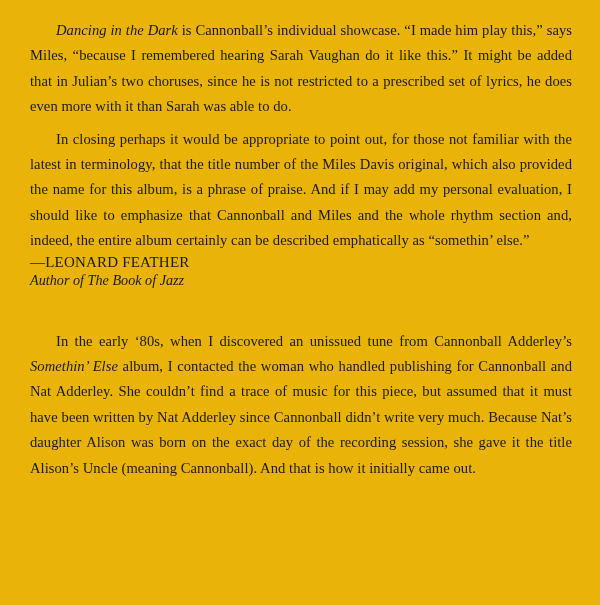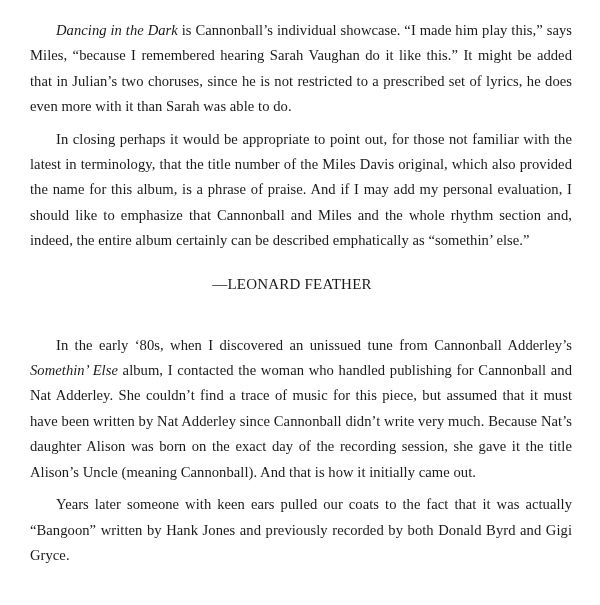--- a/index.html
+++ b/index.html
@@ -11,21 +11,21 @@
     height: 605px;
     background: #eef2e6;
     font-family: "Liberation Serif", serif;
     color: #1a1a1a;
     overflow: hidden;
   }
   .page {
     position: relative;
     width: 600px;
     height: 605px;
-    background: #ffffff;
+    background: #eab308;
     box-sizing: border-box;
     padding: 18px 28px 10px 30px;
   }
   .liner-section {
     margin: 0;
   }
   p.para {
     margin: 0 0 0 0;
     text-indent: 26px;
     font-size: 14.6px;
@@ -33,22 +33,21 @@
     text-align: justify;
     letter-spacing: 0.05px;
   }
   p.para + p.para {
     margin-top: 7px;
   }
   .em {
     font-style: italic;
   }
   .signature {
-    margin-top: 22px;
-    text-align: center;
+    text-align: left;
     padding-right: 18px;
   }
   .signature .author-name {
     font-size: 15px;
     letter-spacing: 0.2px;
   }
   .signature .role {
     font-style: italic;
     font-size: 14.2px;
     margin-top: 1px;
@@ -63,26 +62,26 @@
 <div class="page">
 
   <div class="liner-section">
 
     <p class="para"><span class="em">Dancing in the Dark</span><span> is Cannonball’s individual showcase. “I made him play this,” says Miles, “because I remembered hearing Sarah Vaughan do it like this.” It might be added that in Julian’s two choruses, since he is not restricted to a prescribed set of lyrics, he does even more with it than Sarah was able to do.</span></p>
 
     <p class="para">In closing perhaps it would be appropriate to point out, for those not familiar with the latest in terminology, that the title number of the Miles Davis original, which also provided the name for this album, is a phrase of praise. And if I may add my personal evaluation, I should like to emphasize that Cannonball and Miles and the whole rhythm section and, indeed, the entire album certainly can be described emphatically as “somethin’ else.”</p>
 
     <div class="signature">
       <div class="author-name">—LEONARD FEATHER</div>
+      <div class="role"><span>Author of </span><span>The Book of Jazz</span></div>
     </div>
   </div>
 
   <div class="section-gap"></div>
 
   <div class="liner-section">
 
     <p class="para"><span>In the early ‘80s, when I discovered an unissued tune from Cannonball Adderley’s </span><span class="em">Somethin’ Else</span><span> album, I contacted the woman who handled publishing for Cannonball and Nat Adderley. She couldn’t find a trace of music for this piece, but assumed that it must have been written by Nat Adderley since Cannonball didn’t write very much. Because Nat’s daughter Alison was born on the exact day of the recording session, she gave it the title Alison’s Uncle (meaning Cannonball). And that is how it initially came out.</span></p>
 
-    <p class="para">Years later someone with keen ears pulled our coats to the fact that it was actually “Bangoon” written by Hank Jones and previously recorded by both Donald Byrd and Gigi Gryce.</p>
 
   </div>
 
 </div>
 
 </body></html>

